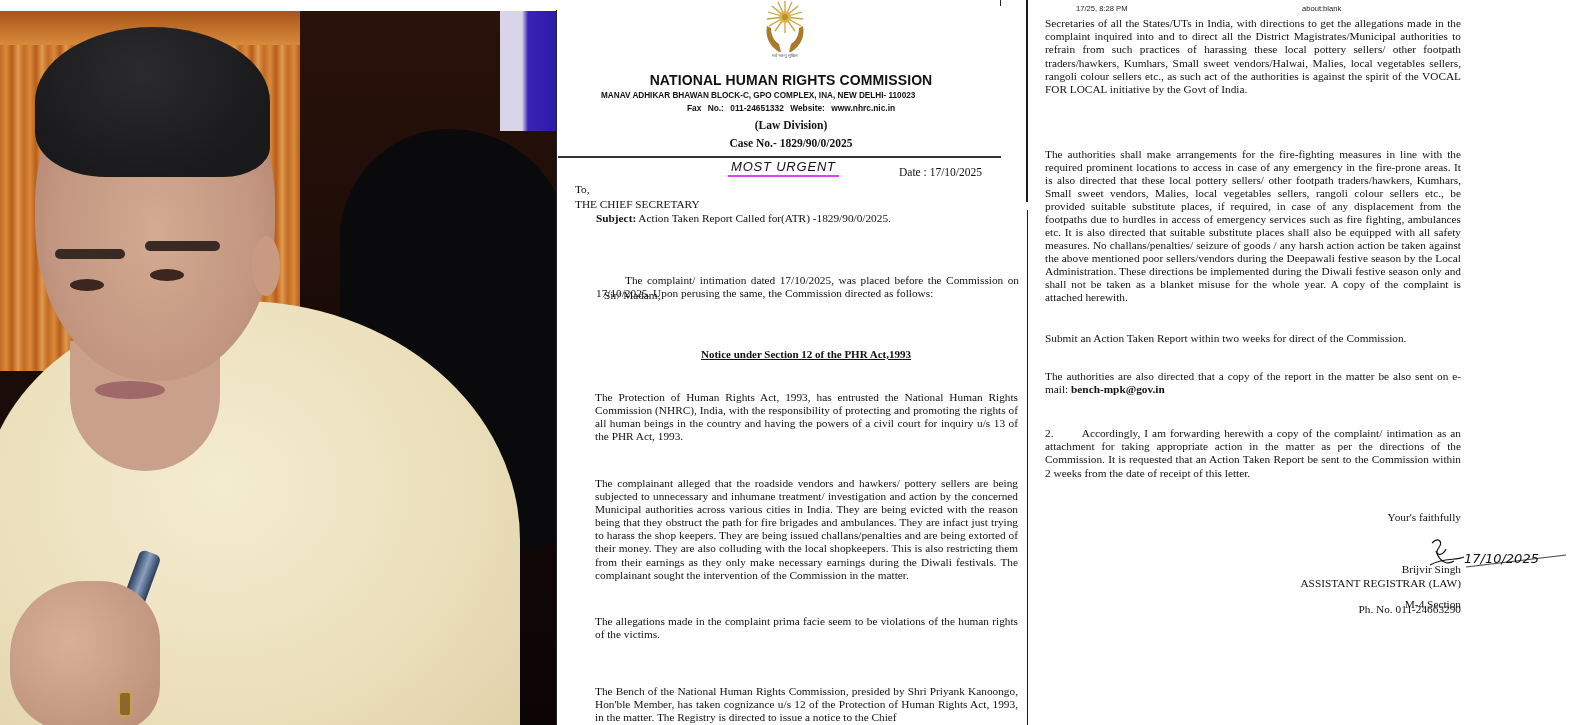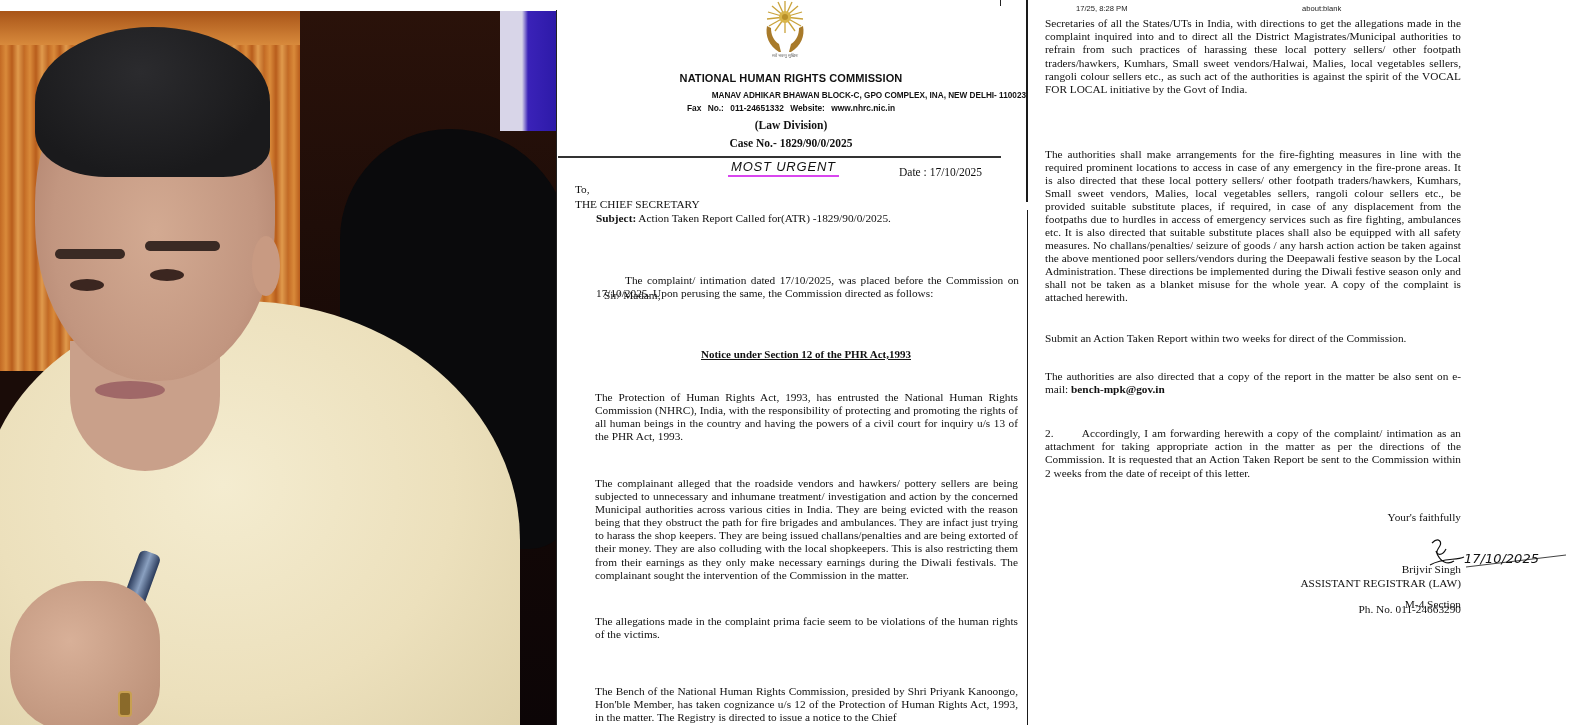--- a/index.html
+++ b/index.html
@@ -87,25 +87,25 @@
   .page1 {
     position: absolute; left: 556px; top: 0; width: 470px; height: 725px;
     background: #fff;
   }
   .page1 .left-rule { position: absolute; left: 0; top: 10px; width: 1px; height: 715px; background: #222; }
   .logo {
     position: absolute; left: 203px; top: 0px; width: 52px; height: 66px;
   }
   .org-name {
     position: absolute; left: 0; width: 470px; top: 72px; text-align: center;
-    font-family: "Liberation Sans", sans-serif; font-weight: bold; font-size: 11px; letter-spacing: 0.1px;
+    font-family: "Liberation Sans", sans-serif; font-weight: bold; font-size: 14px; letter-spacing: 0.1px;
   }
   .org-addr {
-    position: absolute; left: 0; width: 470px; top: 91px; text-align: right;
-    font-family: "Liberation Sans", sans-serif; font-weight: bold; font-size: 8.2px;
+    position: absolute; left: 0; width: 470px; top: 91px; text-align: left;
+    font-family: "Liberation Sans", sans-serif; font-weight: bold; font-size: 8.2px; padding-left: 45px;
   }
   .org-contact {
     position: absolute; left: 0; width: 470px; top: 103px; text-align: center;
     font-family: "Liberation Sans", sans-serif; font-weight: bold; font-size: 8.4px; word-spacing: 4px;
   }
   .division {
     position: absolute; left: 0; width: 470px; top: 119px; text-align: center;
     font-weight: bold; font-size: 11.5px;
   }
   .case-no {

